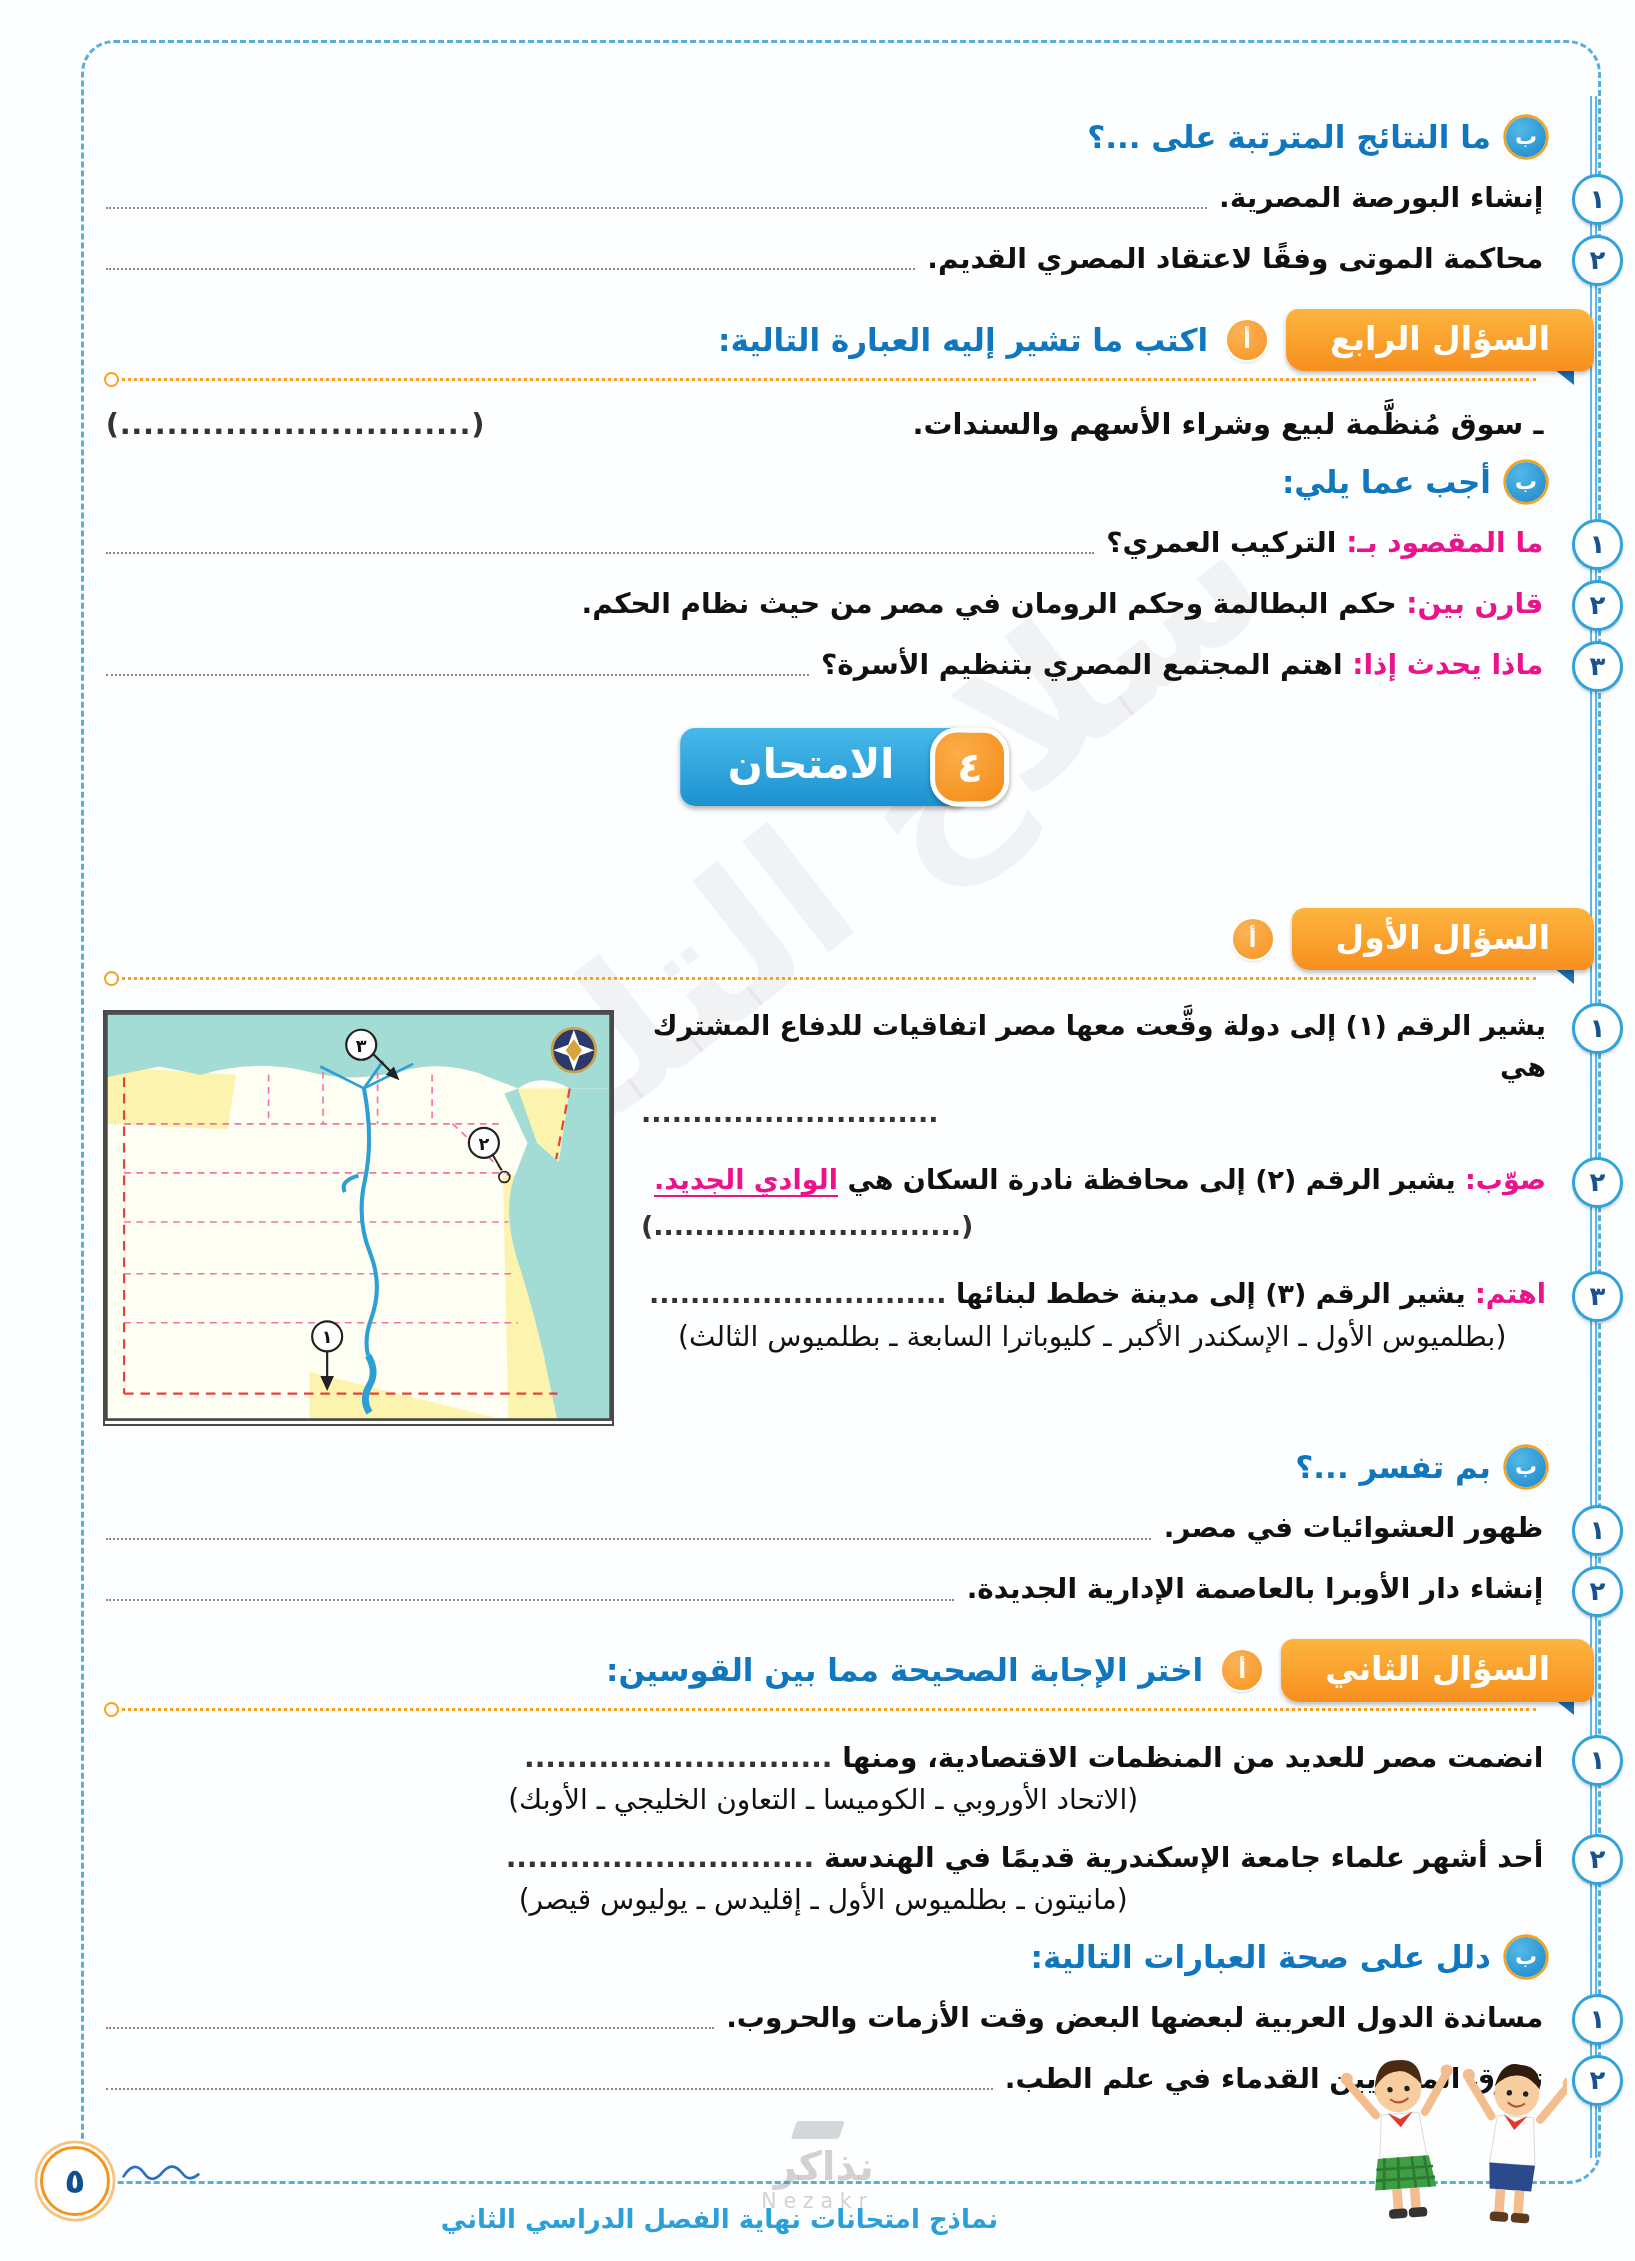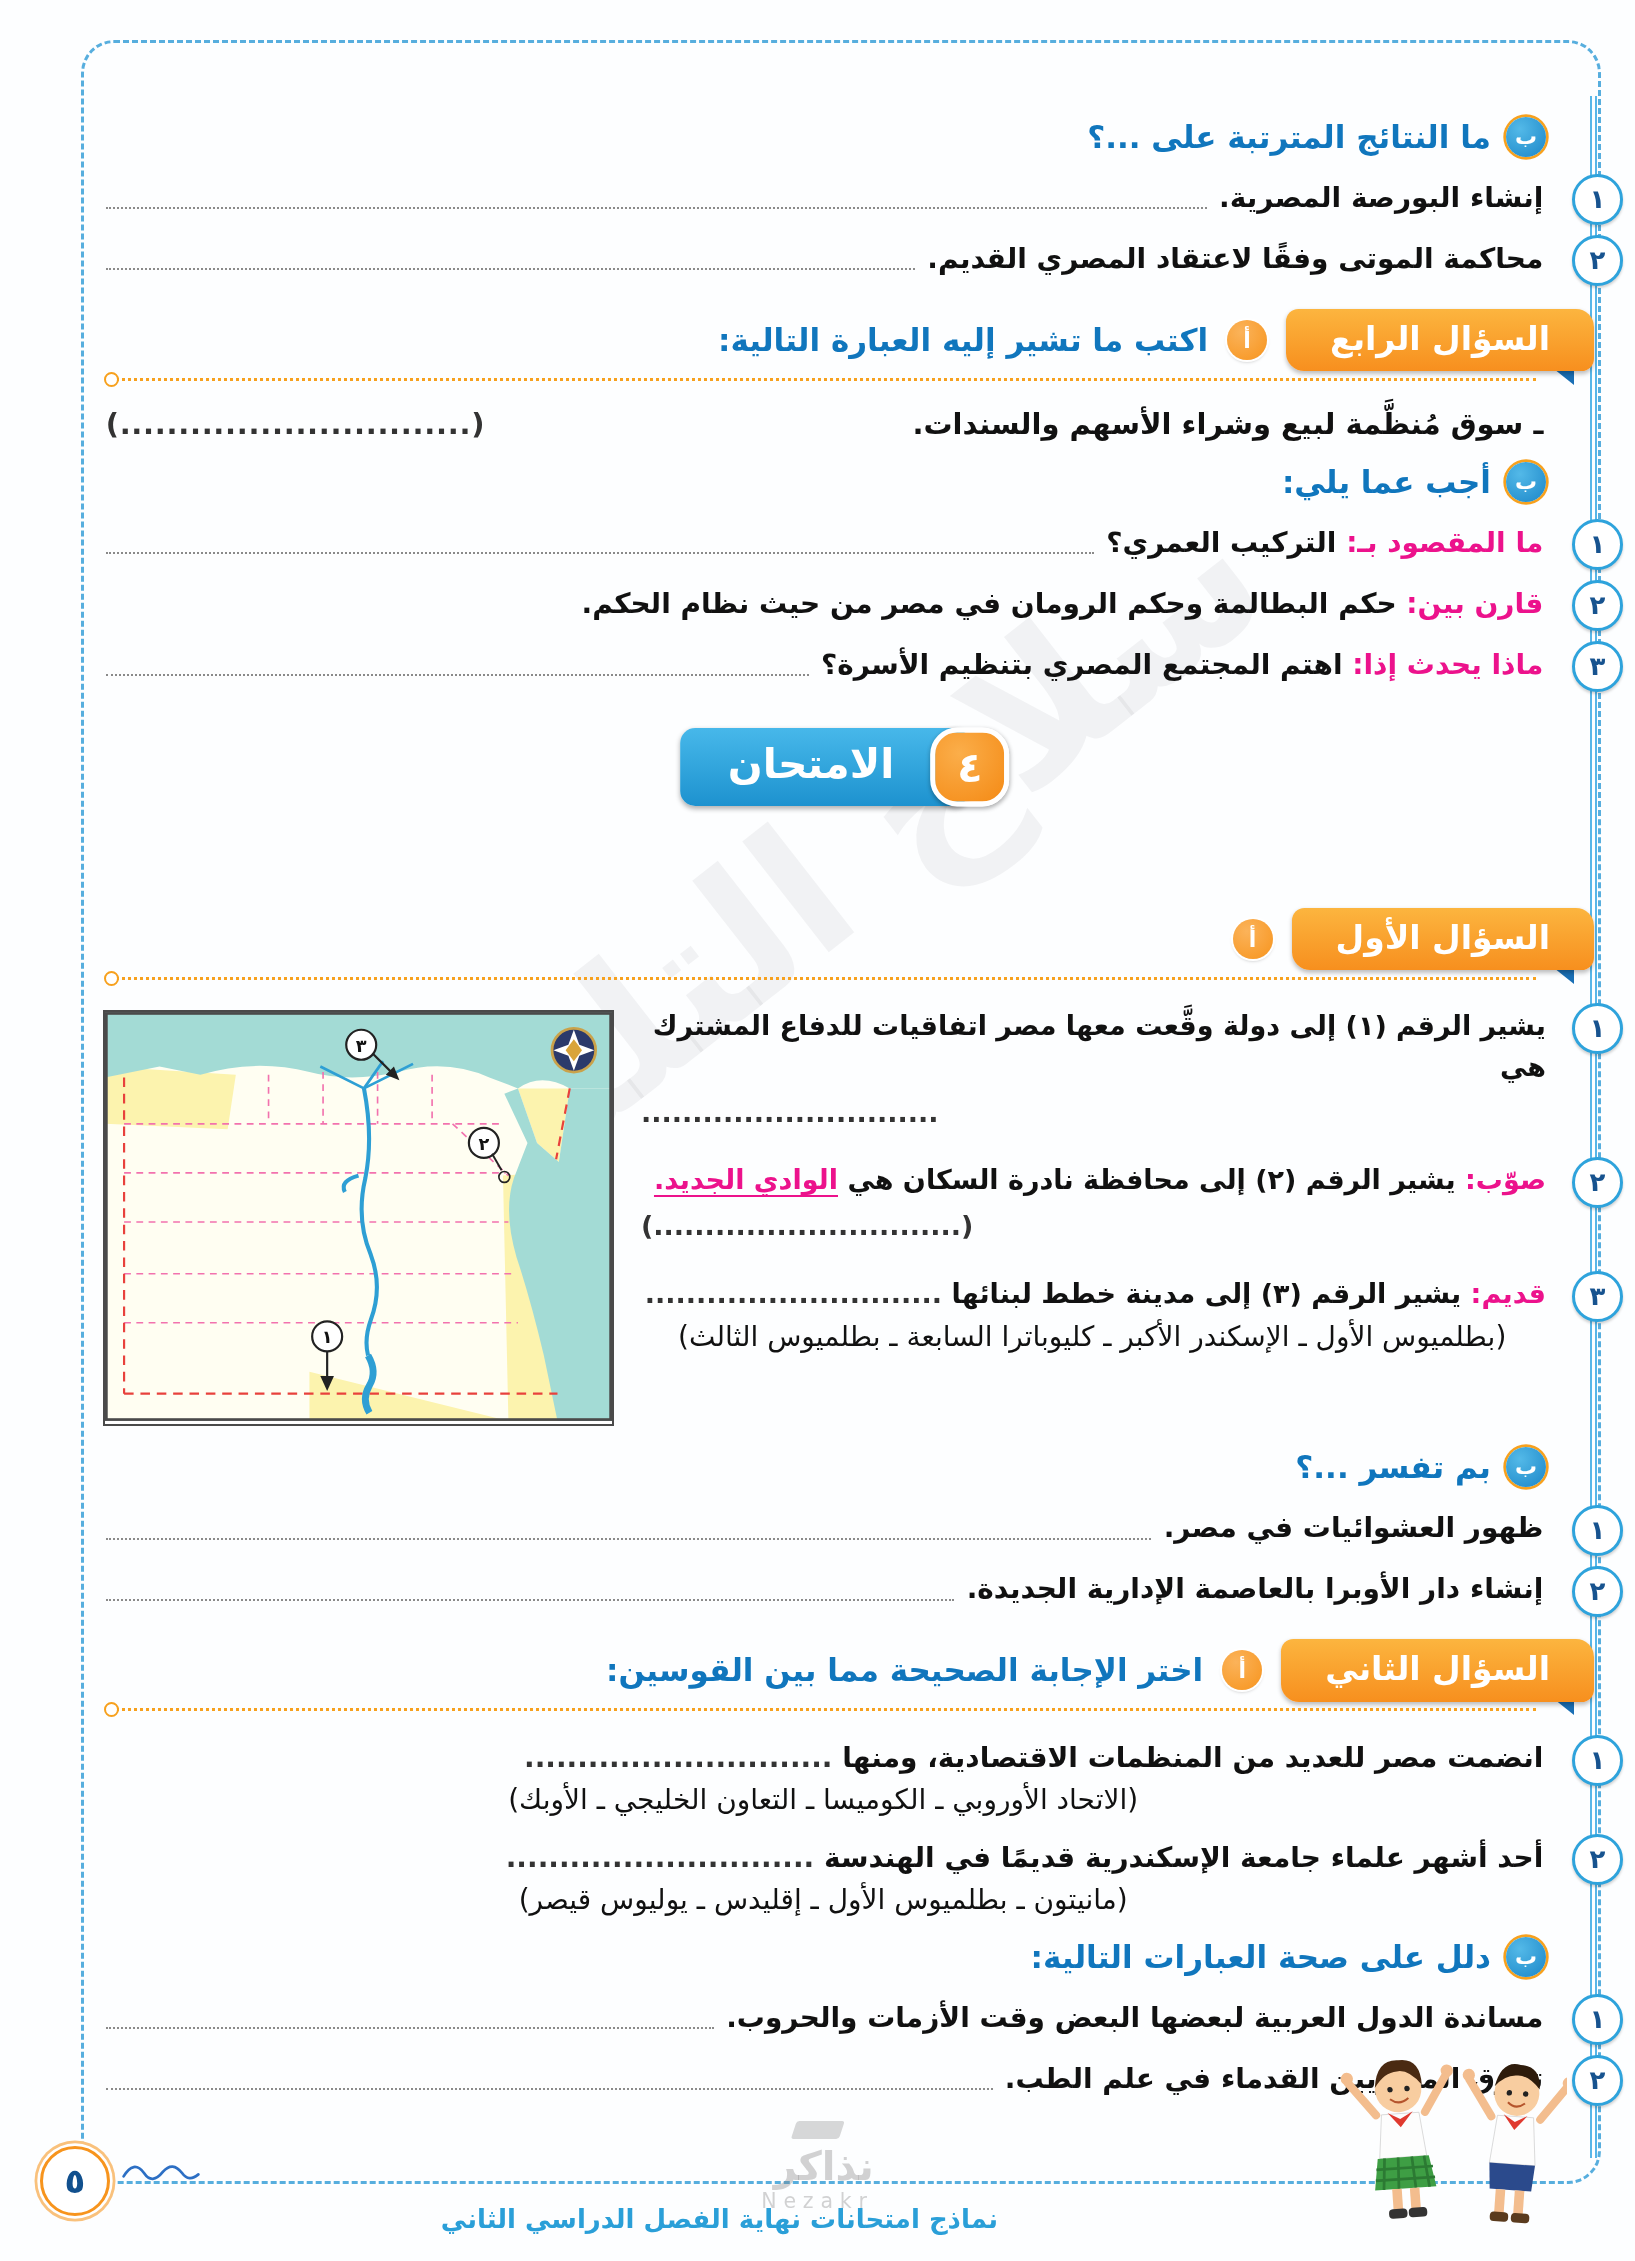--- a/index.html
+++ b/index.html
@@ -214,21 +214,21 @@
           <span class="pink">صوّب:</span>
           <span>يشير الرقم (٢) إلى محافظة نادرة السكان هي</span>
           <span class="u-pink">الوادي الجديد.</span>
         </div>
         <div class="blank-left">(..............................)</div>
       </div>
 
       <div class="item-row" style="display:block; margin-top:27px;">
         <span class="num-circle">٣</span>
         <div>
-          <span class="pink">قديم:</span>
+          <span class="pink">اهتم:</span>
           <span>يشير الرقم (٣) إلى مدينة خطط لبنائها</span>
           <span class="blank-inline">.............................</span>
         </div>
         <div class="opt-line">(بطلميوس الأول ـ الإسكندر الأكبر ـ كليوباترا السابعة ـ بطلميوس الثالث)</div>
       </div>
 
     </div>
 
     <div class="map-box">
       <svg viewBox="0 0 372 300" width="507" height="409">

